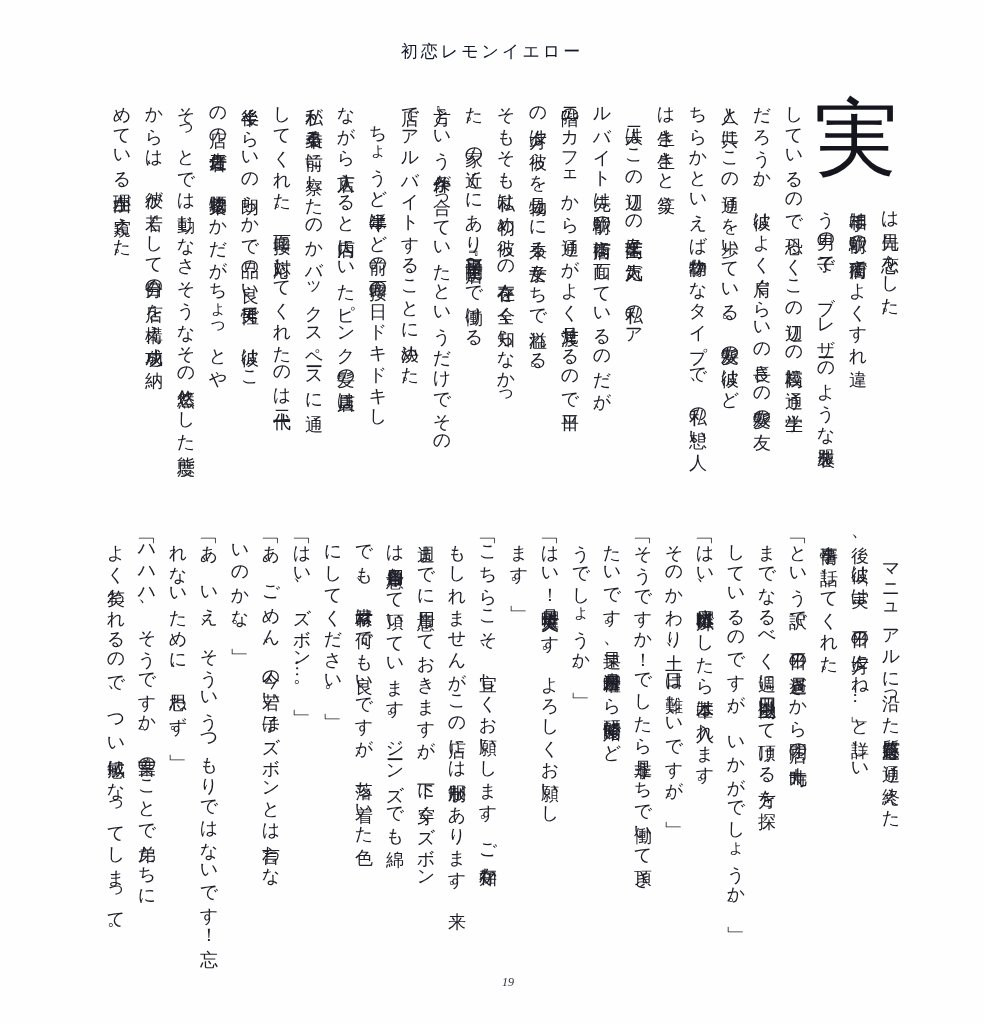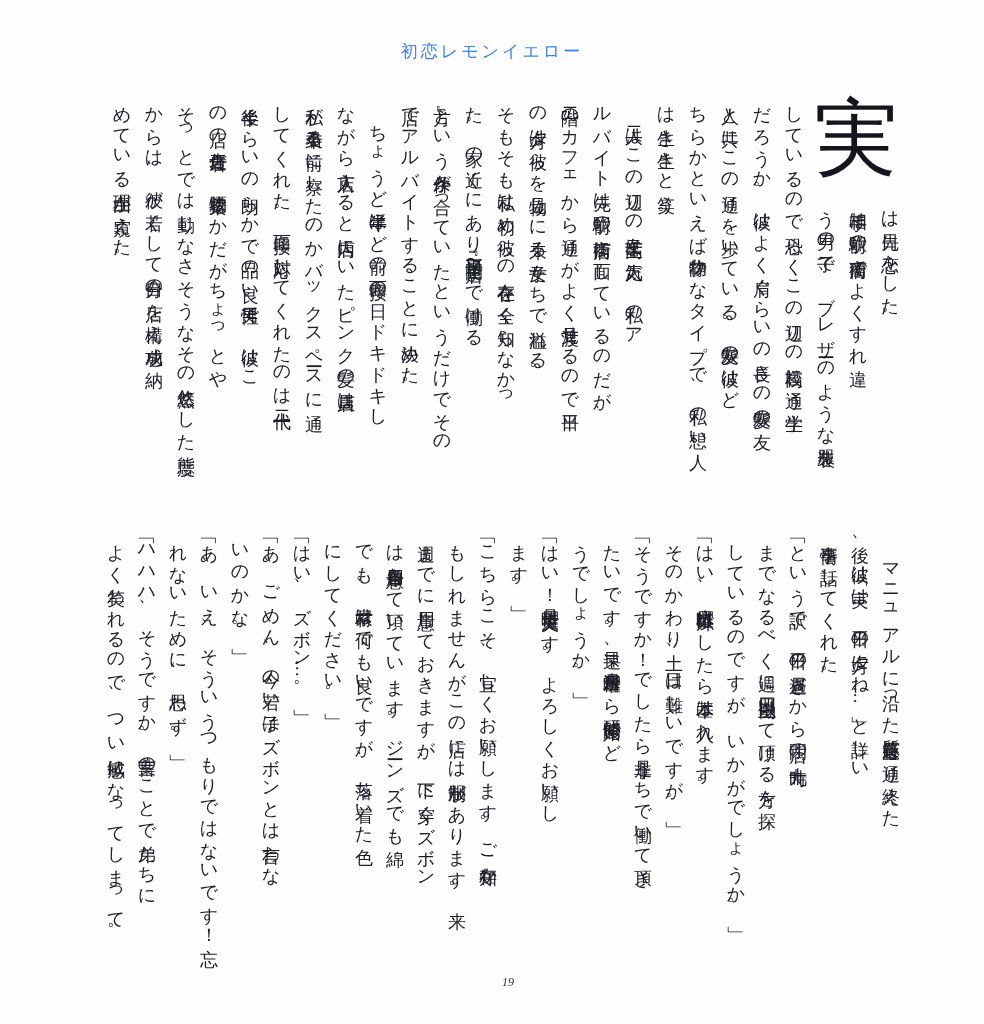--- a/index.html
+++ b/index.html
@@ -17,21 +17,21 @@
     color: #1e1e28;
   }
   .running-head {
     position: absolute;
     top: 40px;
     left: 0;
     width: 100%;
     text-align: center;
     font-size: 17px;
     letter-spacing: 3px;
-    color: #3b82f6;
+    color: #0f172a;
   }
   .text-block {
     position: absolute;
     right: 78px;
   }
   .text-block .cols {
     writing-mode: vertical-rl;
     text-orientation: mixed;
     width: 100%;
     height: 100%;

